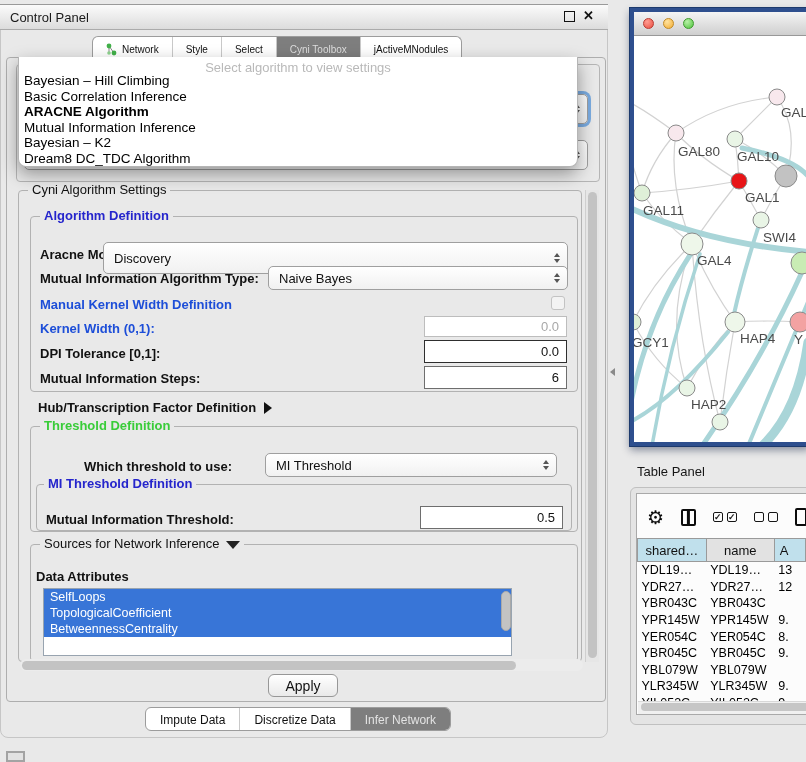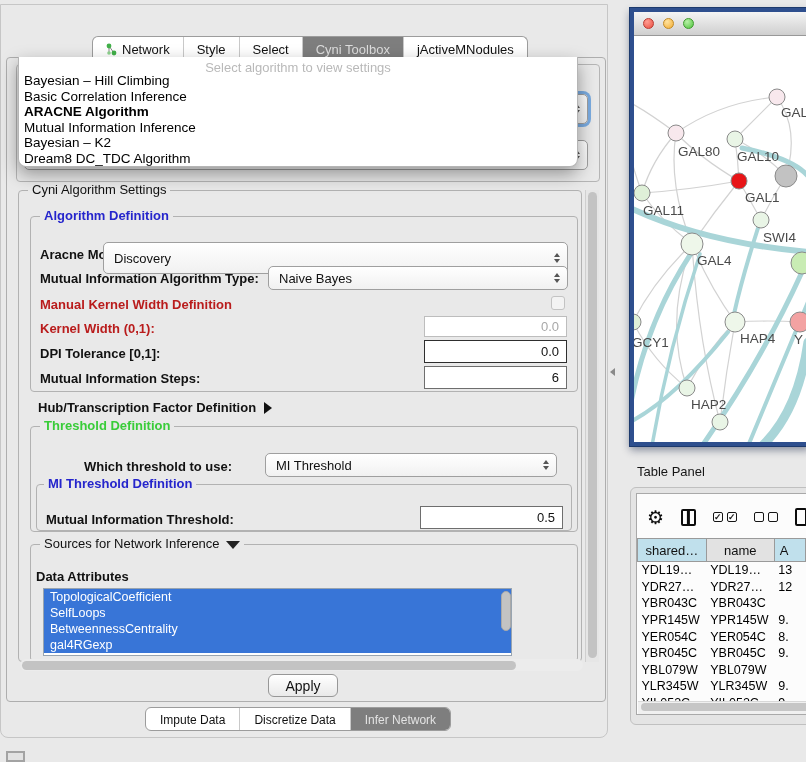--- a/index.html
+++ b/index.html
@@ -16,21 +16,21 @@
   .cp-win-icons{position:absolute;right:14px;top:5px;display:flex;gap:8px;align-items:center;}
   .float-ico{width:9px;height:9px;border:1.6px solid #111;display:inline-block;}
   .close-ico{font-weight:bold;font-size:13px;color:#111;line-height:12px;}
 
   .cp-content{left:6px;top:57px;width:600px;height:645px;border:1px solid #aeaeae;border-radius:4px;
               background:#e9e9e9;box-sizing:border-box;}
 
   
   .tabstrip{left:92px;top:36px;height:22px;display:flex;background:#ffffff;border:1px solid #9c9c9c;
             border-bottom:none;border-radius:6px 6px 0 0;overflow:hidden;z-index:5;}
-  .tab{padding:2px 13px 0 13px;font-size:13px;color:#111;border-right:1px solid #c9c9c9;display:flex;align-items:center;gap:5px;}
+  .tab{padding:2px 13px 0 13px;font-size:10px;color:#111;border-right:1px solid #c9c9c9;display:flex;align-items:center;gap:5px;}
   .tab:last-child{border-right:none;}
   .tab.sel{background:#7e7e7e;color:#dedede;}
   .net-ico{width:11px;height:13px;display:inline-block;}
 
   
   .popup{left:18px;top:57px;width:560px;height:110px;background:#ffffff;border:1px solid #b5b5b5;
          border-top:none;border-radius:0 0 8px 8px;box-shadow:0 7px 18px rgba(0,0,0,.38);z-index:20;box-sizing:border-box;}
   .popup-prompt{text-align:center;color:#b9b9b9;font-size:13px;padding-top:3px;height:13px;}
   .popup-opt{padding:0 0 0 5px;height:15.6px;line-height:15.6px;font-size:13.5px;color:#000;}
   .popup-opt.bold{font-weight:bold;}
@@ -46,21 +46,21 @@
   .spin .dn{border-top:4.5px solid #555;}
   .combo.dim{color:#9b9b9b;}
 
   
   .group{border:1px solid #b2b2b2;border-radius:4px;box-sizing:border-box;background:transparent;}
   .gtitle{position:absolute;background:#e9e9e9;padding:0 4px;font-size:13px;line-height:14px;white-space:nowrap;}
   .gtitle.blue{color:#2525cc;}
   .gtitle.green{color:#39cc39;}
 
   .lbl{font-weight:bold;font-size:13px;white-space:nowrap;}
-  .lbl.dim{color:#b91c1c;}
+  .lbl.dim{color:#1d4ed8;}
   .field{background:#fff;text-align:right;font-size:13px;box-sizing:border-box;display:flex;align-items:center;justify-content:flex-end;padding:0 7px;}
   .checkbox{width:14px;height:14px;border:1px solid #c3c3c3;border-radius:3px;background:#f3f3f3;box-sizing:border-box;}
 
   .arrow-right{display:inline-block;width:0;height:0;border-top:6px solid transparent;border-bottom:6px solid transparent;border-left:8px solid #111;margin-left:8px;vertical-align:-2px;}
   .arrow-down{display:inline-block;width:0;height:0;border-left:7px solid transparent;border-right:7px solid transparent;border-top:8px solid #222;margin-left:6px;vertical-align:-1px;}
 
   .attr-list{background:#fff;border:1px solid #98a4b0;box-sizing:border-box;overflow:hidden;}
   .attr-item{height:16px;line-height:16px;font-size:12.5px;padding-left:6px;color:#000;}
   .attr-item.sel{background:#3875d7;color:#fff;}
 
@@ -111,20 +111,27 @@
   .tp-hscroll{left:638px;top:701px;width:168px;height:12px;background:#f0f0f0;border-top:1px solid #d8d8d8;}
   .tp-hthumb{left:641px;top:703px;width:170px;height:8px;background:#c6c6c6;border-radius:5px;}
 </style>
 </head>
 <body>
 
 <div id="screen">
 
   <div class="abs cp-outer"></div>
 
+  <div class="abs cp-titlebar">
+    <span class="cp-title">Control Panel</span>
+    <span class="cp-win-icons">
+      <span class="float-ico"></span>
+      <span class="close-ico">✕</span>
+    </span>
+  </div>
 
   <div class="abs tabstrip">
     <div class="tab">
       <svg class="net-ico" viewBox="0 0 11 13">
         <line x1="3" y1="3" x2="8" y2="10" stroke="#8a8a8a" stroke-width="1"></line>
         <line x1="3" y1="3" x2="3" y2="10" stroke="#8a8a8a" stroke-width="1"></line>
         <circle cx="3" cy="3" r="2.4" fill="#41b049"></circle>
         <circle cx="8" cy="10" r="2.4" fill="#41b049"></circle>
         <circle cx="3" cy="10" r="1.8" fill="#8fd48f"></circle>
       </svg>
@@ -243,24 +250,23 @@
     <span>0.5</span>
   </div>
 
   <div class="abs group" style="left:30px;top:544px;width:548px;height:118px;"></div>
   <span class="abs gtitle" style="left:40px;top:537px;">
     <span>Sources for Network Inference</span><span class="arrow-down"></span>
   </span>
   <span class="abs lbl" style="left:36px;top:569px;">Data Attributes</span>
 
   <div class="abs attr-list" id="attr-list" style="left:43px;top:588px;width:469px;height:68px;">
+      <div class="attr-item sel">SelfLoops</div>
       <div class="attr-item sel">TopologicalCoefficient</div>
-      <div class="attr-item sel">SelfLoops</div>
       <div class="attr-item sel">BetweennessCentrality</div>
-      <div class="attr-item sel">gal4RGexp</div>
     </div>
   <div class="abs sb-v" style="left:500px;top:589px;width:11px;height:66px;background:transparent;border:none;">
     <div class="sb-thumb-v" style="position:absolute;left:1px;top:2px;width:8px;height:38px;border:1px solid #a9a9a9;"></div>
   </div>
   <div class="abs sb-h-track" style="left:20px;top:659px;width:563px;height:12px;">
     <div class="sb-thumb-h" style="position:absolute;left:2px;top:1.5px;width:494px;height:9px;"></div>
   </div>
 
   <div class="abs btn" style="left:268px;top:674px;width:70px;height:23px;">
     <span>Apply</span>

